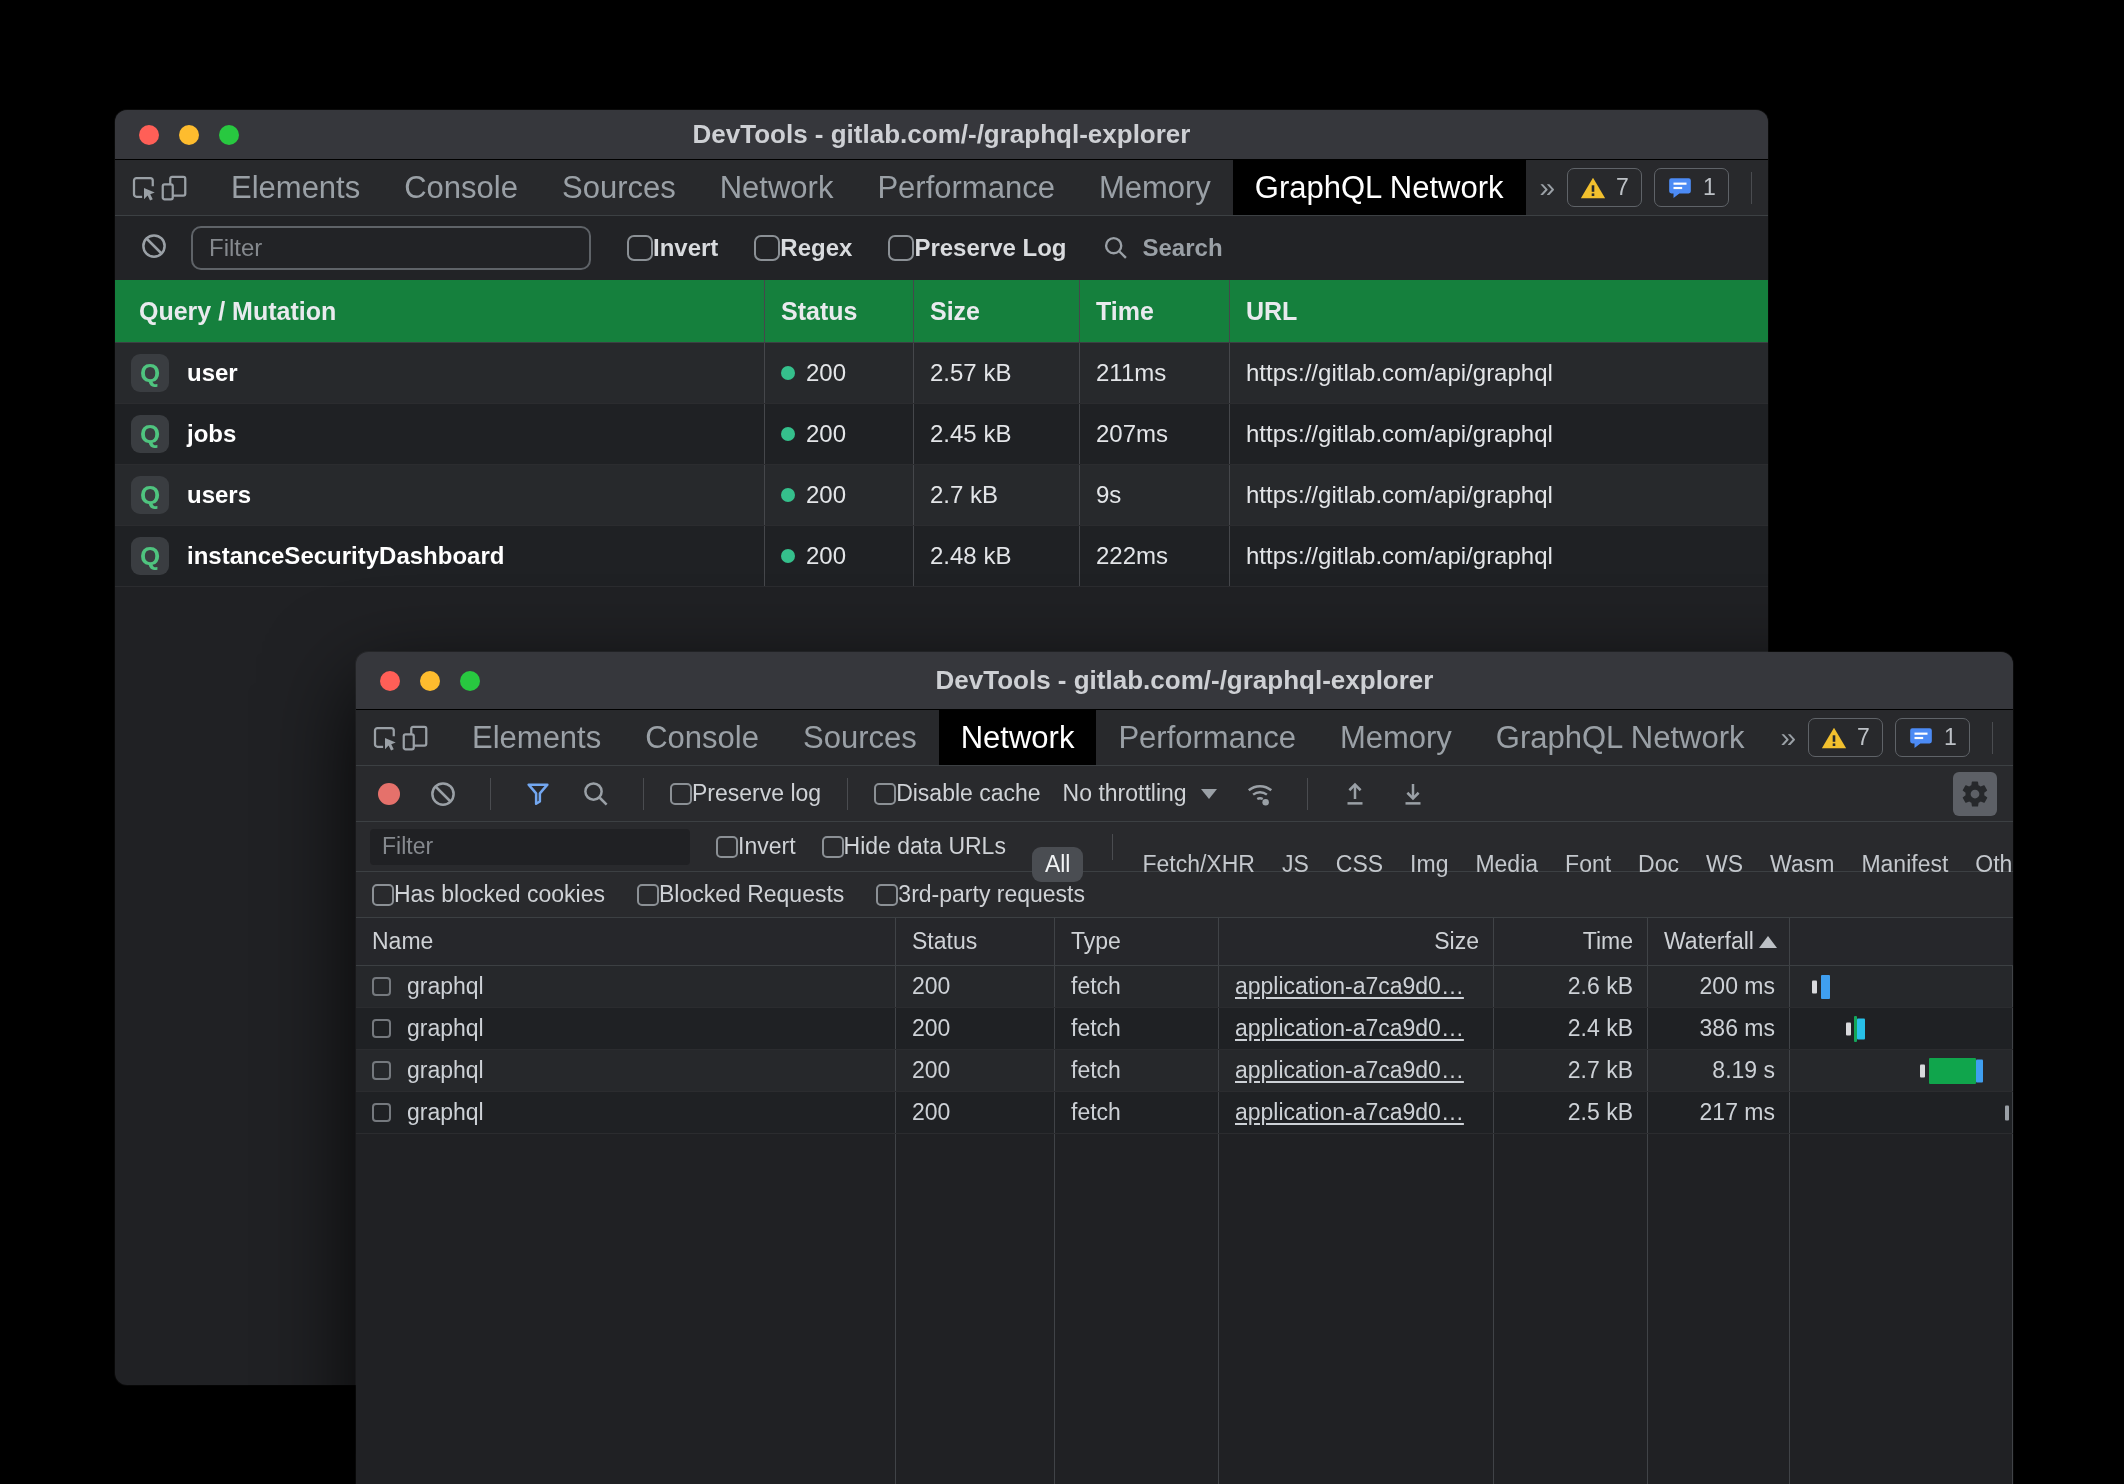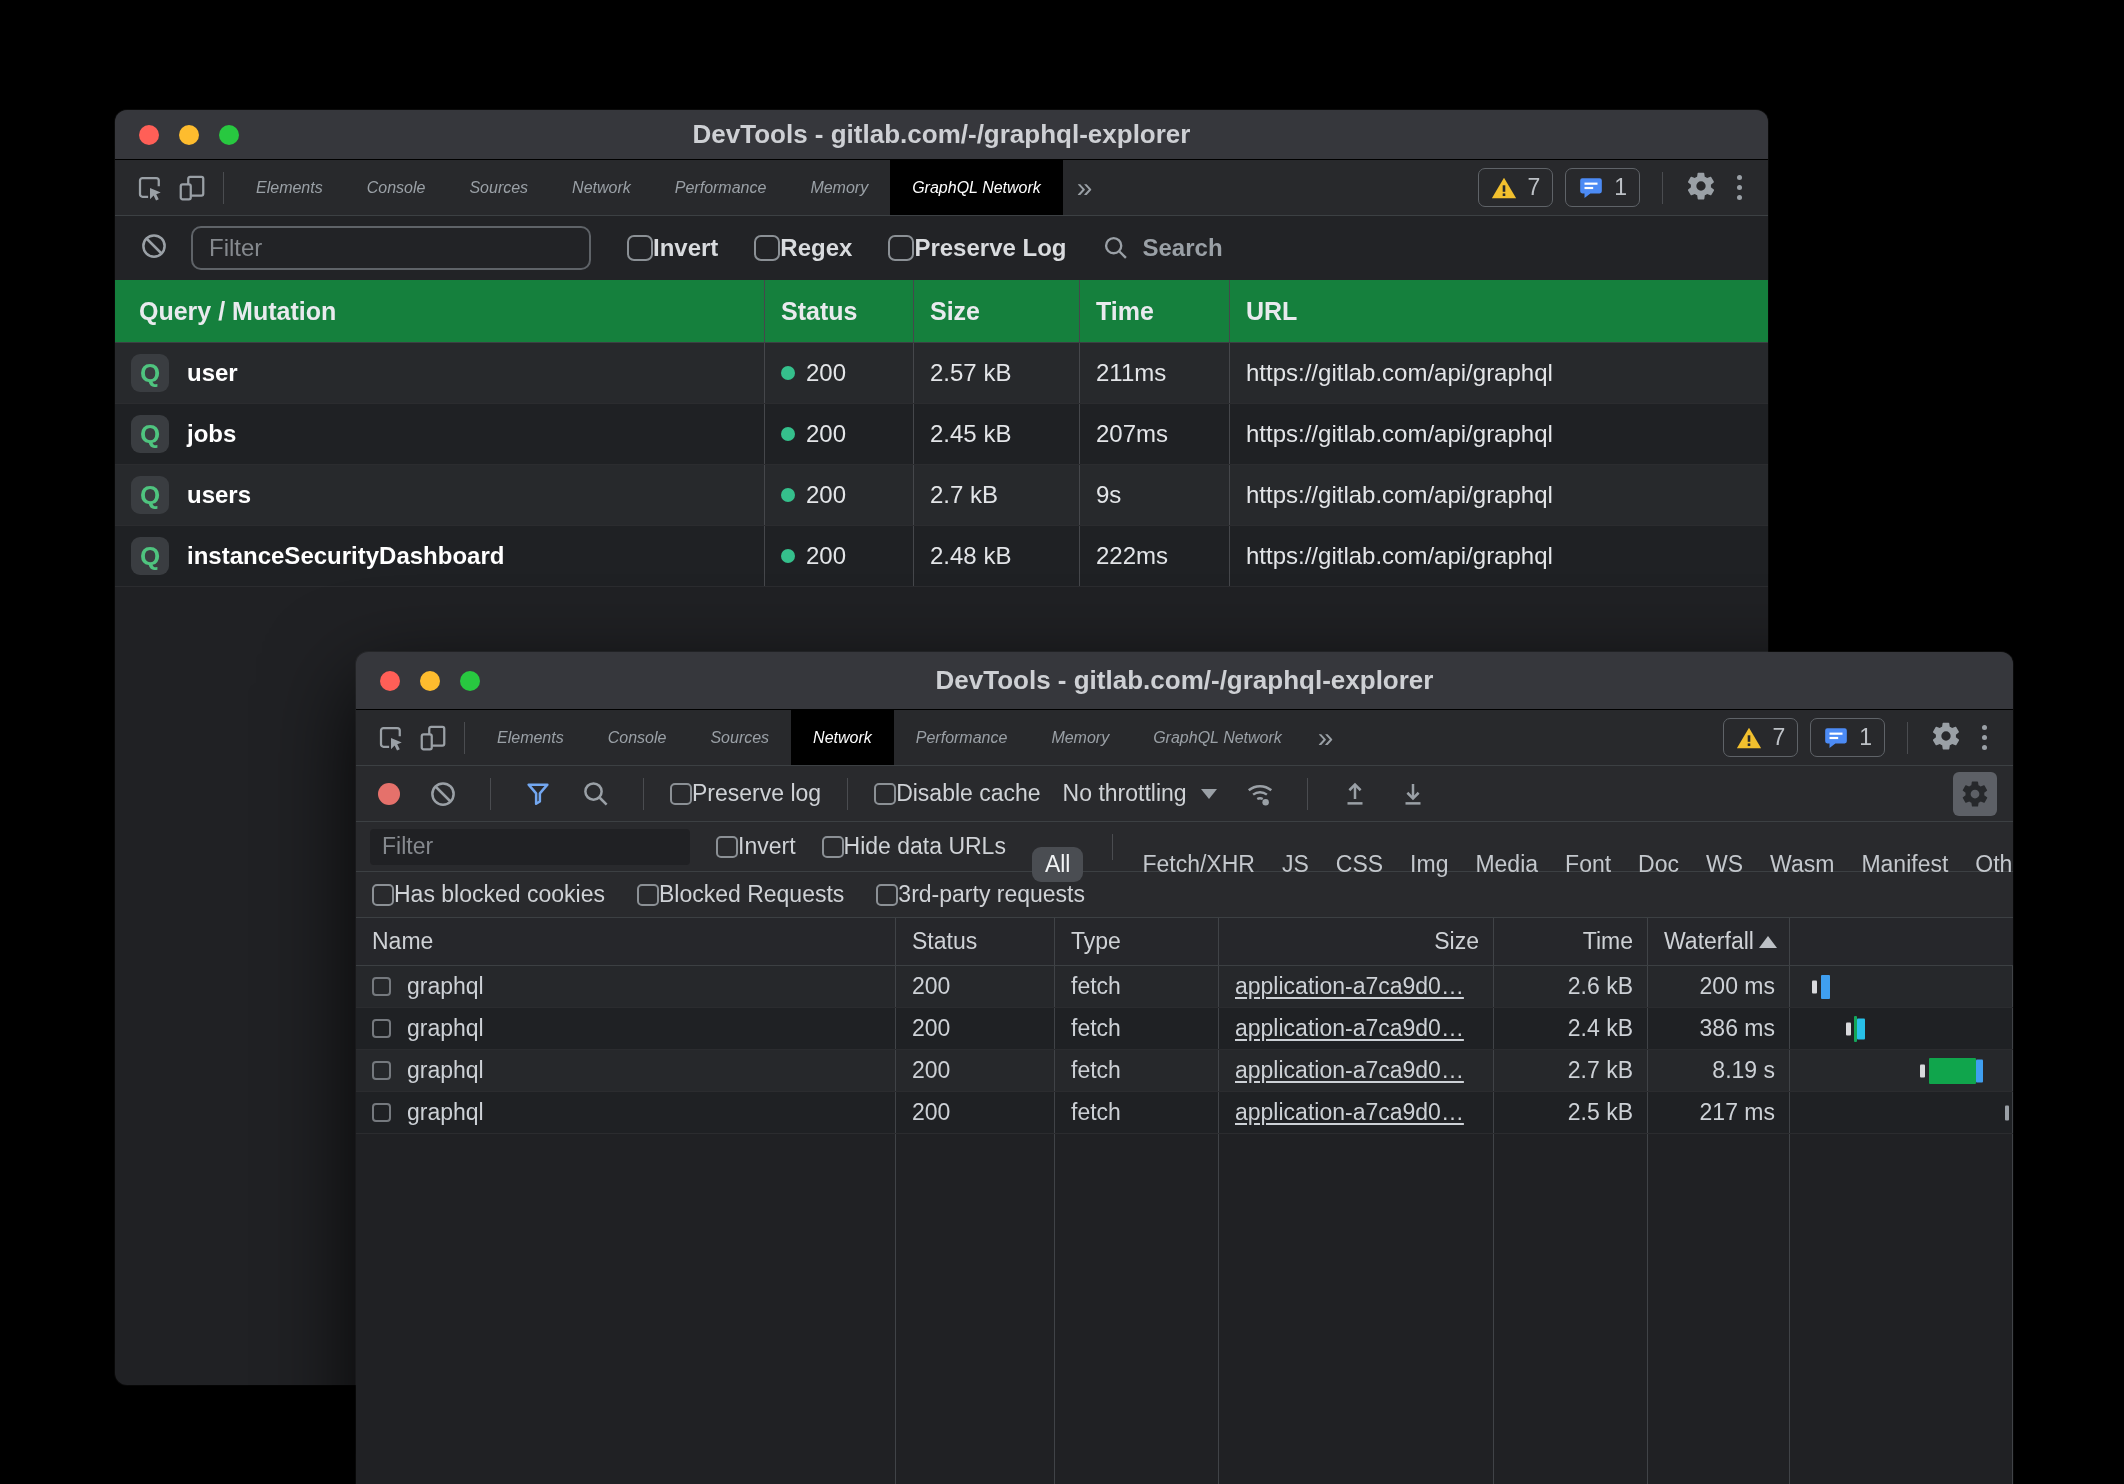--- a/index.html
+++ b/index.html
@@ -20,21 +20,21 @@
   .traffic{position:absolute;left:24px;top:0;height:100%;display:flex;align-items:center;gap:20px;}
   .tl{width:20px;height:20px;border-radius:50%;}
   .tl.red{background:#ff5f57}.tl.yellow{background:#febc2e}.tl.green{background:#28c840}
   .title{flex:1;text-align:center;color:#ced0d4;font-size:26px;font-weight:700;}
 
   .tabbar{height:56px;background:#28292c;display:flex;align-items:stretch;
     border-bottom:1px solid #3c4043;padding-left:14px;}
   .icon-btn{width:42px;display:flex;align-items:center;justify-content:center;align-self:center;height:42px;}
   .icon-btn svg{width:30px;height:30px;}
   .vdiv{width:1px;background:#4a4c50;align-self:center;height:32px;margin:0 10px;}
-  .tab{display:flex;align-items:center;padding:0 22px;color:#9aa0a6;font-size:16px;white-space:nowrap;font-style:italic;}
+  .tab{display:flex;align-items:center;padding:0 22px;color:#9aa0a6;font-size:31px;white-space:nowrap;}
   .tab.selected{background:var(--selected-tab-bg);color:#fff;}
   .chevrons{display:flex;align-items:center;color:#9aa0a6;font-size:28px;padding:0 14px;letter-spacing:-2px;}
   .tab-right{margin-left:auto;display:flex;align-items:center;gap:12px;padding-right:18px;}
   .badge-box{display:flex;align-items:center;gap:10px;border:1px solid #5f6368;border-radius:7px;
     padding:5px 12px;color:#bdc1c6;font-size:23px;}
   .badge-box svg{width:26px;height:26px;}
   .gear svg{width:32px;height:32px;fill:#9aa0a6;}
   .kebab{display:flex;flex-direction:column;gap:5px;padding:0 8px;}
   .kebab i{width:5px;height:5px;border-radius:50%;background:#9aa0a6;display:block;}
 

